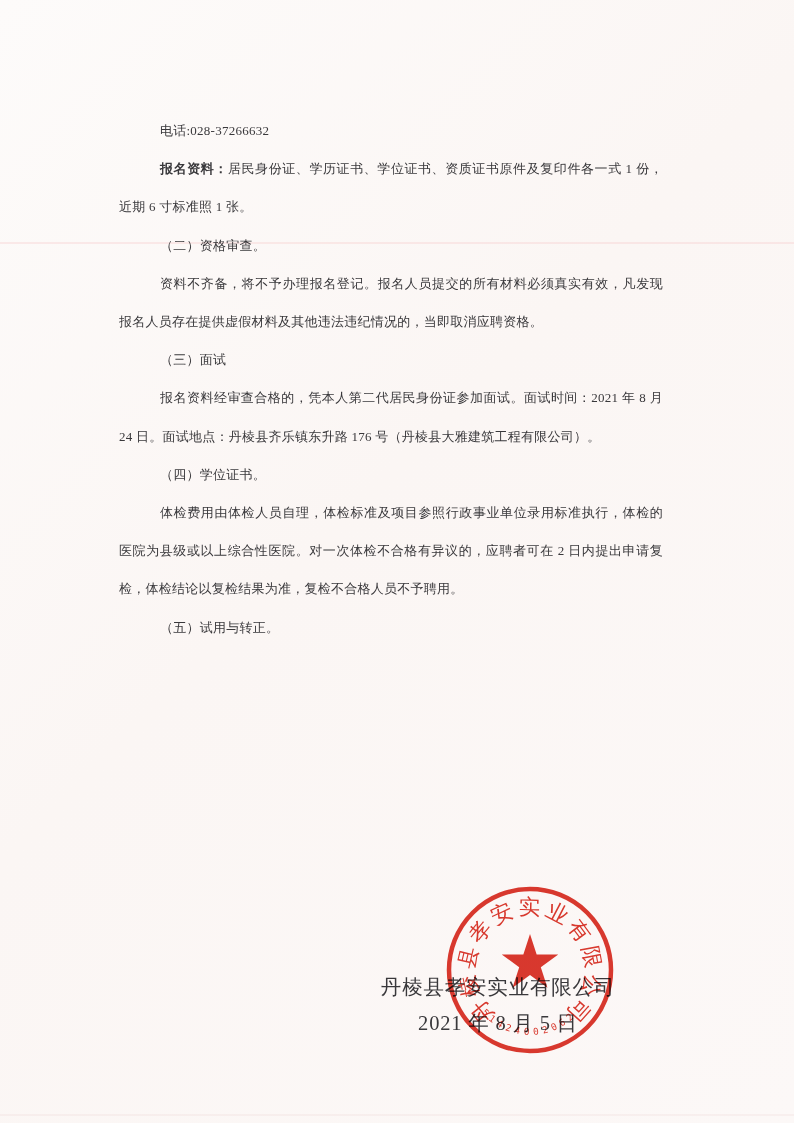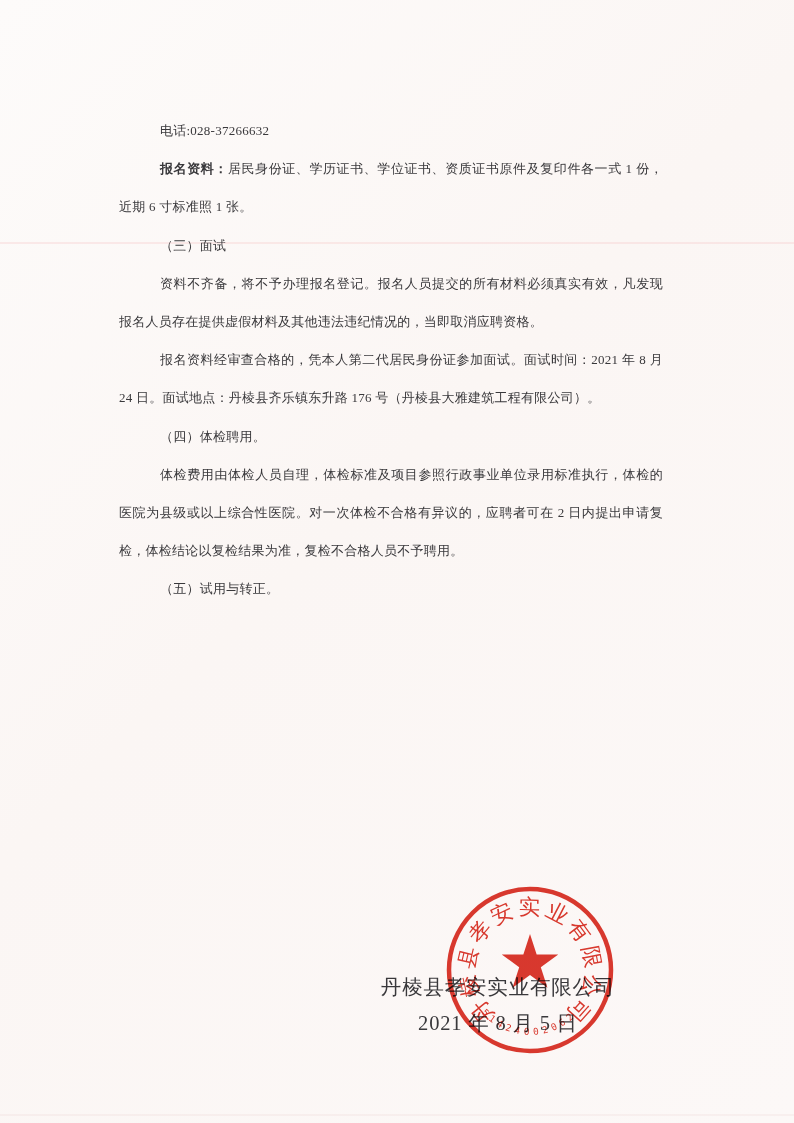--- a/index.html
+++ b/index.html
@@ -81,28 +81,29 @@
 <div class="page">
 
   <div class="scan-line a"></div>
   <div class="scan-line b"></div>
 
   <div class="content">
     <p><span>电话:028-37266632</span></p>
 
     <p><b>报名资料：</b><span>居民身份证、学历证书、学位证书、资质证书原件及复印件各一式 1 份，近期 6 寸标准照 1 张。</span></p>
 
+    <p><span>（二）资格审查。</span></p>
+
+    <p><span>资料不齐备，将不予办理报名登记。报名人员提交的所有材料必须真实有效，凡发现报名人员存在提供虚假材料及其他违法违纪情况的，当即取消应聘资格。</span></p>
 
     <p><span>（三）面试</span></p>
 
-    <p><span>资料不齐备，将不予办理报名登记。报名人员提交的所有材料必须真实有效，凡发现报名人员存在提供虚假材料及其他违法违纪情况的，当即取消应聘资格。</span></p>
-
     <p><span>报名资料经审查合格的，凭本人第二代居民身份证参加面试。面试时间：2021 年 8 月 24 日。面试地点：丹棱县齐乐镇东升路 176 号（丹棱县大雅建筑工程有限公司）。</span></p>
 
-    <p><span>（四）体检聘用。</span></p>
+    <p><span>（四）学位证书。</span></p>
 
     <p><span>体检费用由体检人员自理，体检标准及项目参照行政事业单位录用标准执行，体检的医院为县级或以上综合性医院。对一次体检不合格有异议的，应聘者可在 2 日内提出申请复检，体检结论以复检结果为准，复检不合格人员不予聘用。</span></p>
 
     <p><span>（五）试用与转正。</span></p>
 
   </div>
 
   <div class="signature">
     <div>丹棱县孝安实业有限公司</div>
     <div>2021 年 8 月 5 日</div>

